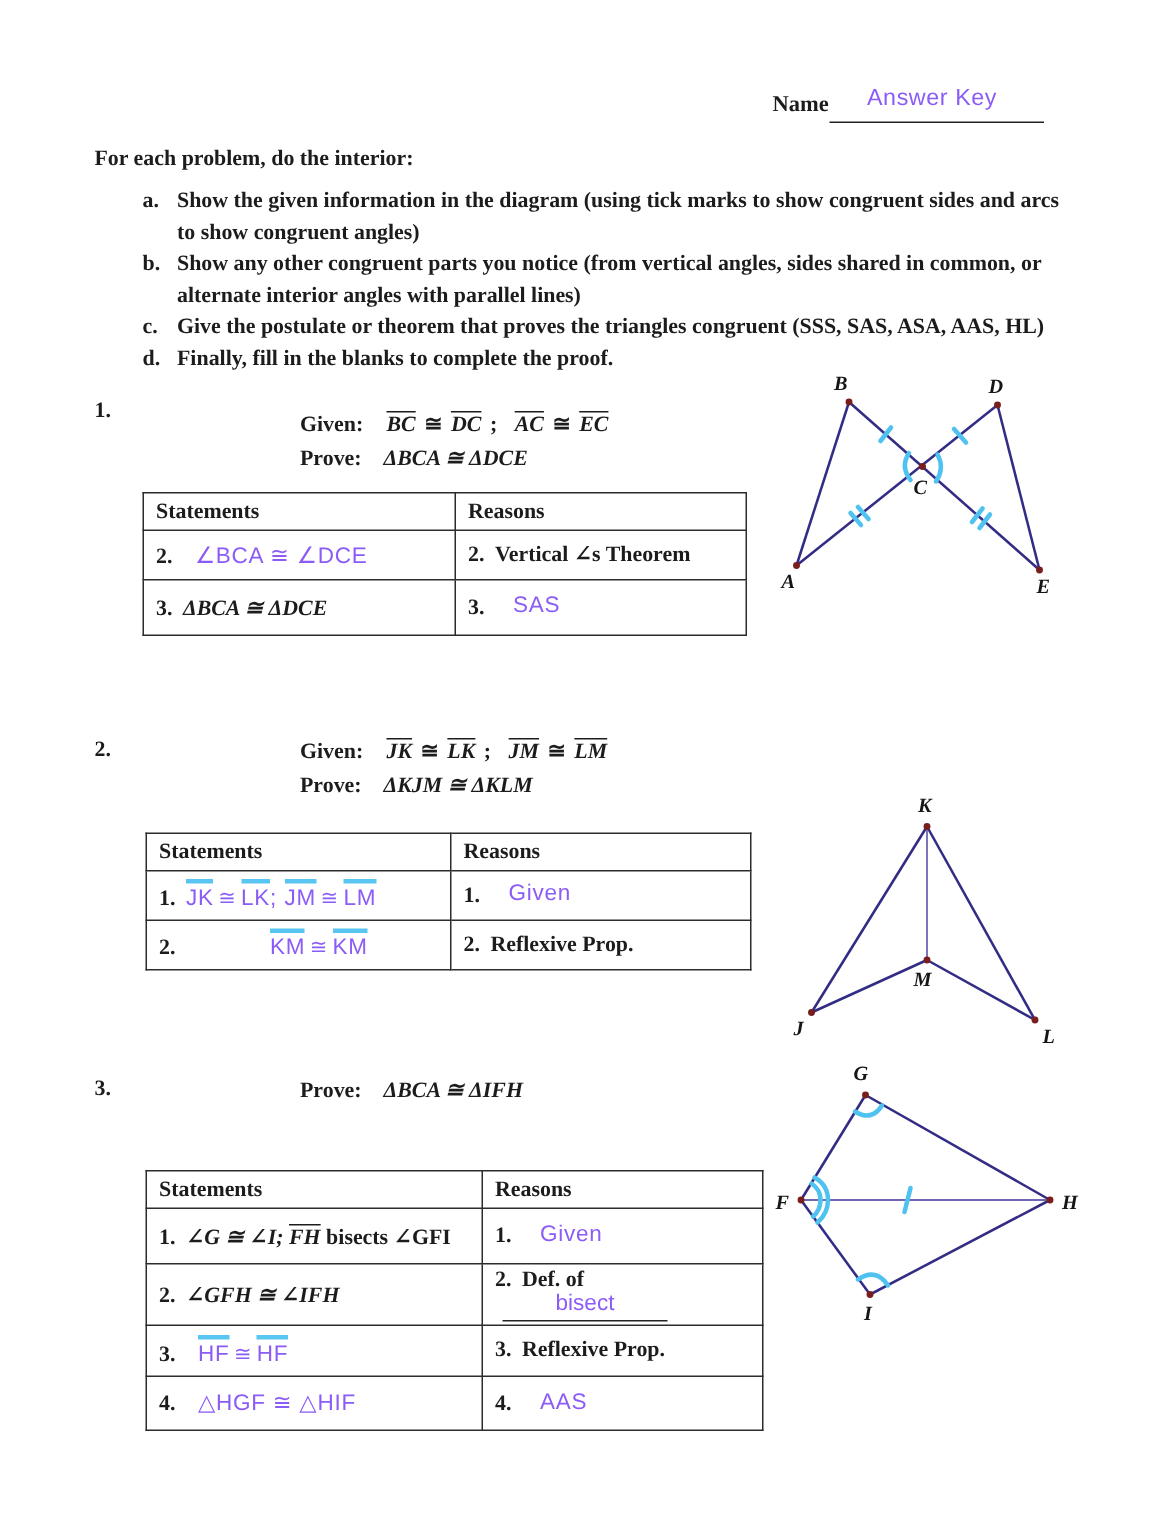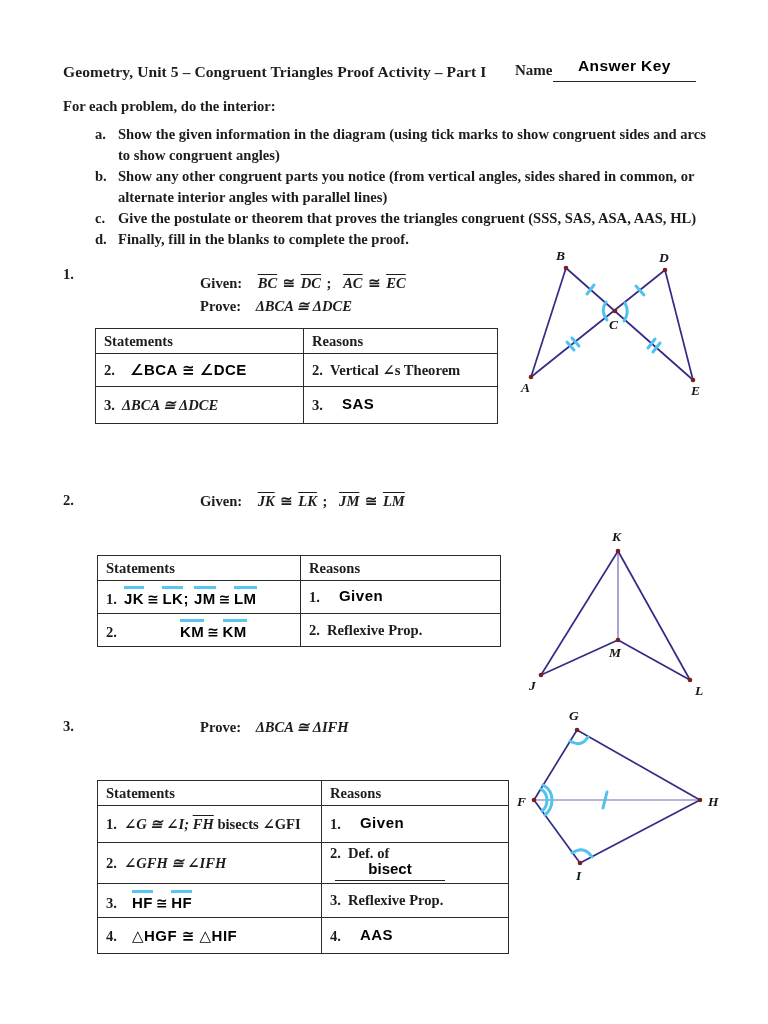--- a/index.html
+++ b/index.html
@@ -6,21 +6,21 @@
   html,body { background:#e8e8e8; }
   .page {
     position:relative; width:768px; height:1024px; background:#ffffff;
     font-family:"Liberation Serif","DejaVu Serif",serif; font-weight:bold; color:#1c1c1c;
     overflow:hidden; margin:0 auto;
   }
   .abs { position:absolute; }
   .title { font-size:15.5px; letter-spacing:.1px; }
   .name-label { font-size:15px; }
   .name-line { border-bottom:1.7px solid #222; width:143px; height:1px; }
-  .hw { font-family:"Liberation Sans","DejaVu Sans",sans-serif; font-weight:bold; color:#000000; }
+  .hw { font-family:"Liberation Sans","DejaVu Sans",sans-serif; font-weight:normal; color:#8b5cf6; }
   .name-value { font-size:15.5px; letter-spacing:.4px; }
   .instr { width:652px; font-size:14.6px; line-height:21px; }
   .instr-intro { margin-bottom:7px; }
   .instr-item { display:flex; }
   .instr-letter { flex:none; width:23px; margin-left:32px; }
   .instr-text { flex:1; width:0; }
   .prob-num { font-size:14.6px; }
   .gp { font-size:14.6px; line-height:23px; white-space:nowrap; }
   .gp-label { display:inline-block; width:52px; }
   .mi { font-style:italic; }
@@ -46,21 +46,20 @@
   .tri-line { stroke:#322c85; stroke-width:1.7; }
   .tri-thin { stroke:#6e67b2; stroke-width:1.2; }
   .vdot { fill:#7a1d1d; }
   .cy { stroke:#4fc2ef; stroke-width:3; fill:none; stroke-linecap:round; }
 </style>
 </head>
 <body>
 
 <div class="page">
 
-  <div class="abs title" style="left:63px; top:63px;">Geometry, Unit 5 – Congruent Triangles Proof Activity – Part I</div>
   <div class="abs name-label" style="left:515px; top:62px;">Name</div>
   <div class="abs name-line" style="left:553px; top:81px;"></div>
   <div class="abs hw name-value" style="left:578px; top:57px;">Answer Key</div>
 
   <div class="abs instr" style="left:63px; top:96px;">
     <div class="instr-intro">For each problem, do the interior:</div>
     <div class="instr-item">
       <span class="instr-letter">a.</span>
       <span class="instr-text">Show the given information in the diagram (using tick marks to show congruent sides and arcs to show congruent angles)</span>
     </div>
@@ -161,20 +160,24 @@
     <div>
       <span class="gp-label">Given:</span>
       <span class="mi ov seg">JK</span>
       <span>≅</span>
       <span class="mi ov seg">LK</span>
       <span>;</span>
       <span class="mi ov seg" style="margin-left:8px;">JM</span>
       <span>≅</span>
       <span class="mi ov seg">LM</span>
     </div>
+    <div>
+      <span class="gp-label">Prove:</span>
+      <span class="mi">ΔKJM ≅ ΔKLM</span>
+    </div>
   </div>
 
   <table class="proof" style="left:97px; top:555px;">
     <colgroup>
         <col style="width:203px;">
         <col style="width:200px;">
       </colgroup>
     <tbody>
         <tr style="height:25px;">
       <th>Statements</th>

